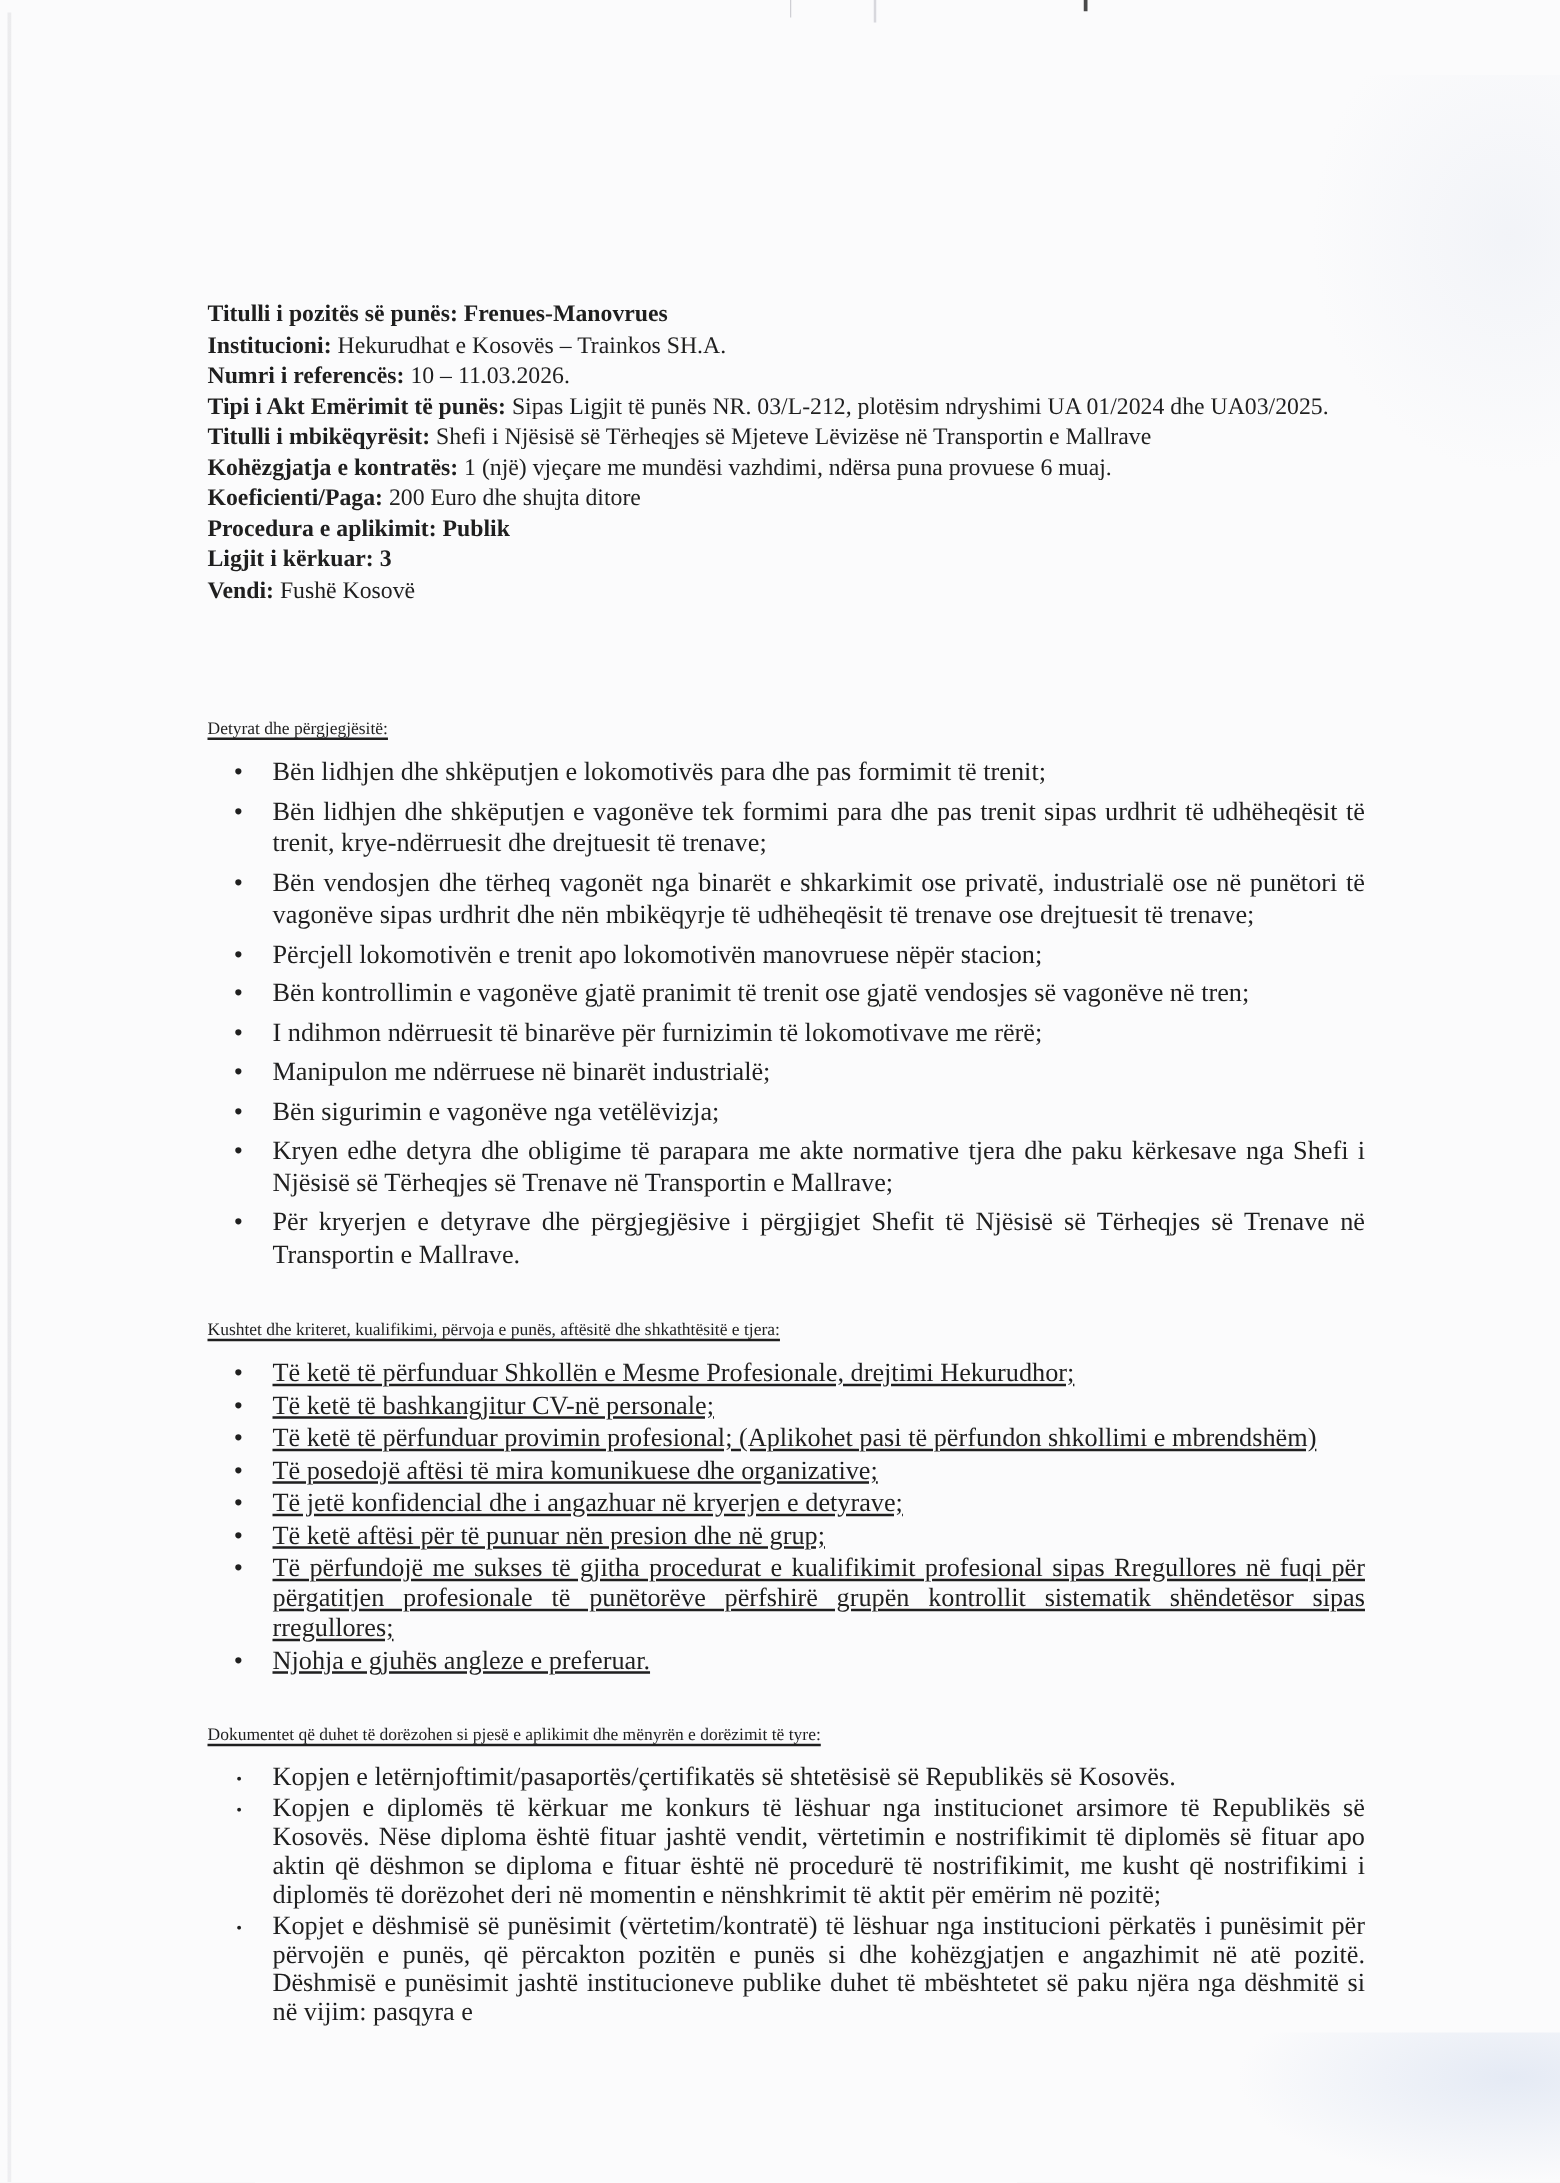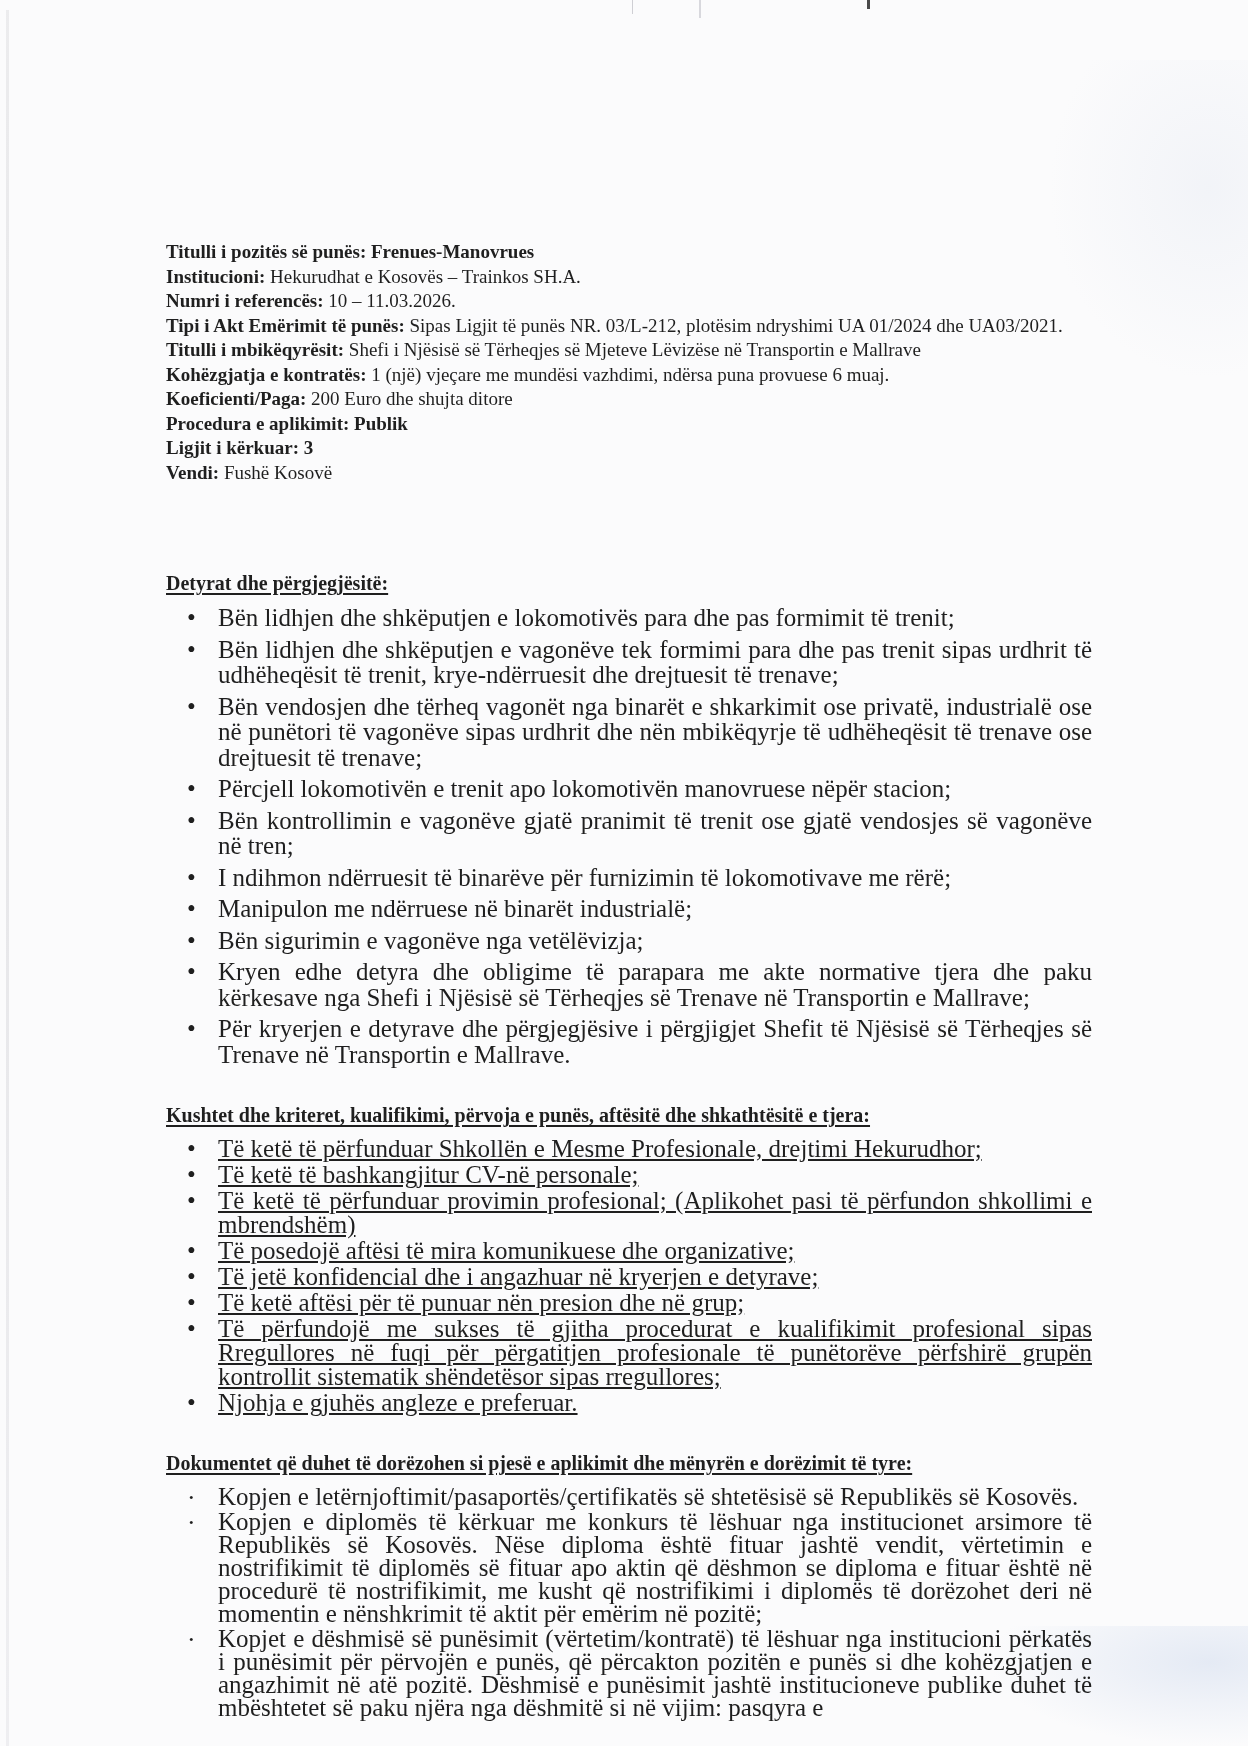--- a/index.html
+++ b/index.html
@@ -50,35 +50,35 @@
   .hline {
     margin: 0;
     font-size: 19px;
     line-height: 24.5px;
   }
   .b { font-weight: bold; }
   .sec { margin-top: 36px; }
   .sec.first { margin-top: 86px; }
   .shead {
     margin: 0 0 9px 0;
-    font-size: 20px;
+    font-size: 14px;
     line-height: 25px;
-    font-weight: bold;
+    font-weight: normal;
     text-decoration: underline;
     text-decoration-thickness: 1.5px;
     text-underline-offset: 3px;
   }
   ul.blist {
     margin: 0;
     padding: 0 0 0 52px;
     list-style: none;
   }
   .blist li {
     position: relative;
-    font-size: 25px;
+    font-size: 21px;
     line-height: 25.5px;
     text-align: justify;
     margin: 0 0 6px 0;
   }
   .blist li::before {
     content: "\2022";
     position: absolute;
     left: -31px;
     top: 0;
   }
@@ -98,21 +98,21 @@
   <div class="artifact top-tick-faint-2"></div>
   <div class="artifact top-tick-dark"></div>
   <div class="artifact right-tint"></div>
   <div class="artifact bottom-tint"></div>
 
   <div class="content">
     <div id="header-block">
         <p class="hline"><span class="b">Titulli i pozitës së punës: </span><span class="b">Frenues-Manovrues</span></p>
         <p class="hline"><span class="b">Institucioni: </span><span>Hekurudhat e Kosovës – Trainkos SH.A.</span></p>
         <p class="hline"><span class="b">Numri i referencës: </span><span>10 – 11.03.2026.</span></p>
-        <p class="hline"><span class="b">Tipi i Akt Emërimit të punës: </span><span>Sipas Ligjit të punës NR. 03/L-212, plotësim ndryshimi UA 01/2024 dhe UA03/2021.</span></p>
+        <p class="hline"><span class="b">Tipi i Akt Emërimit të punës: </span><span>Sipas Ligjit të punës NR. 03/L-212, plotësim ndryshimi UA 01/2024 dhe UA03/2025.</span></p>
         <p class="hline"><span class="b">Titulli i mbikëqyrësit: </span><span>Shefi i Njësisë së Tërheqjes së Mjeteve Lëvizëse në Transportin e Mallrave</span></p>
         <p class="hline"><span class="b">Kohëzgjatja e kontratës: </span><span>1 (një) vjeçare me mundësi vazhdimi, ndërsa puna provuese 6 muaj.</span></p>
         <p class="hline"><span class="b">Koeficienti/Paga: </span><span>200 Euro dhe shujta ditore</span></p>
         <p class="hline"><span class="b">Procedura e aplikimit: </span><span class="b">Publik</span></p>
         <p class="hline"><span class="b">Ligjit i kërkuar: </span><span class="b">3</span></p>
         <p class="hline"><span class="b">Vendi: </span><span>Fushë Kosovë</span></p>
       </div>
     <div id="sections">
         <section class="sec first">
           <h2 class="shead">Detyrat dhe përgjegjësitë:</h2>

